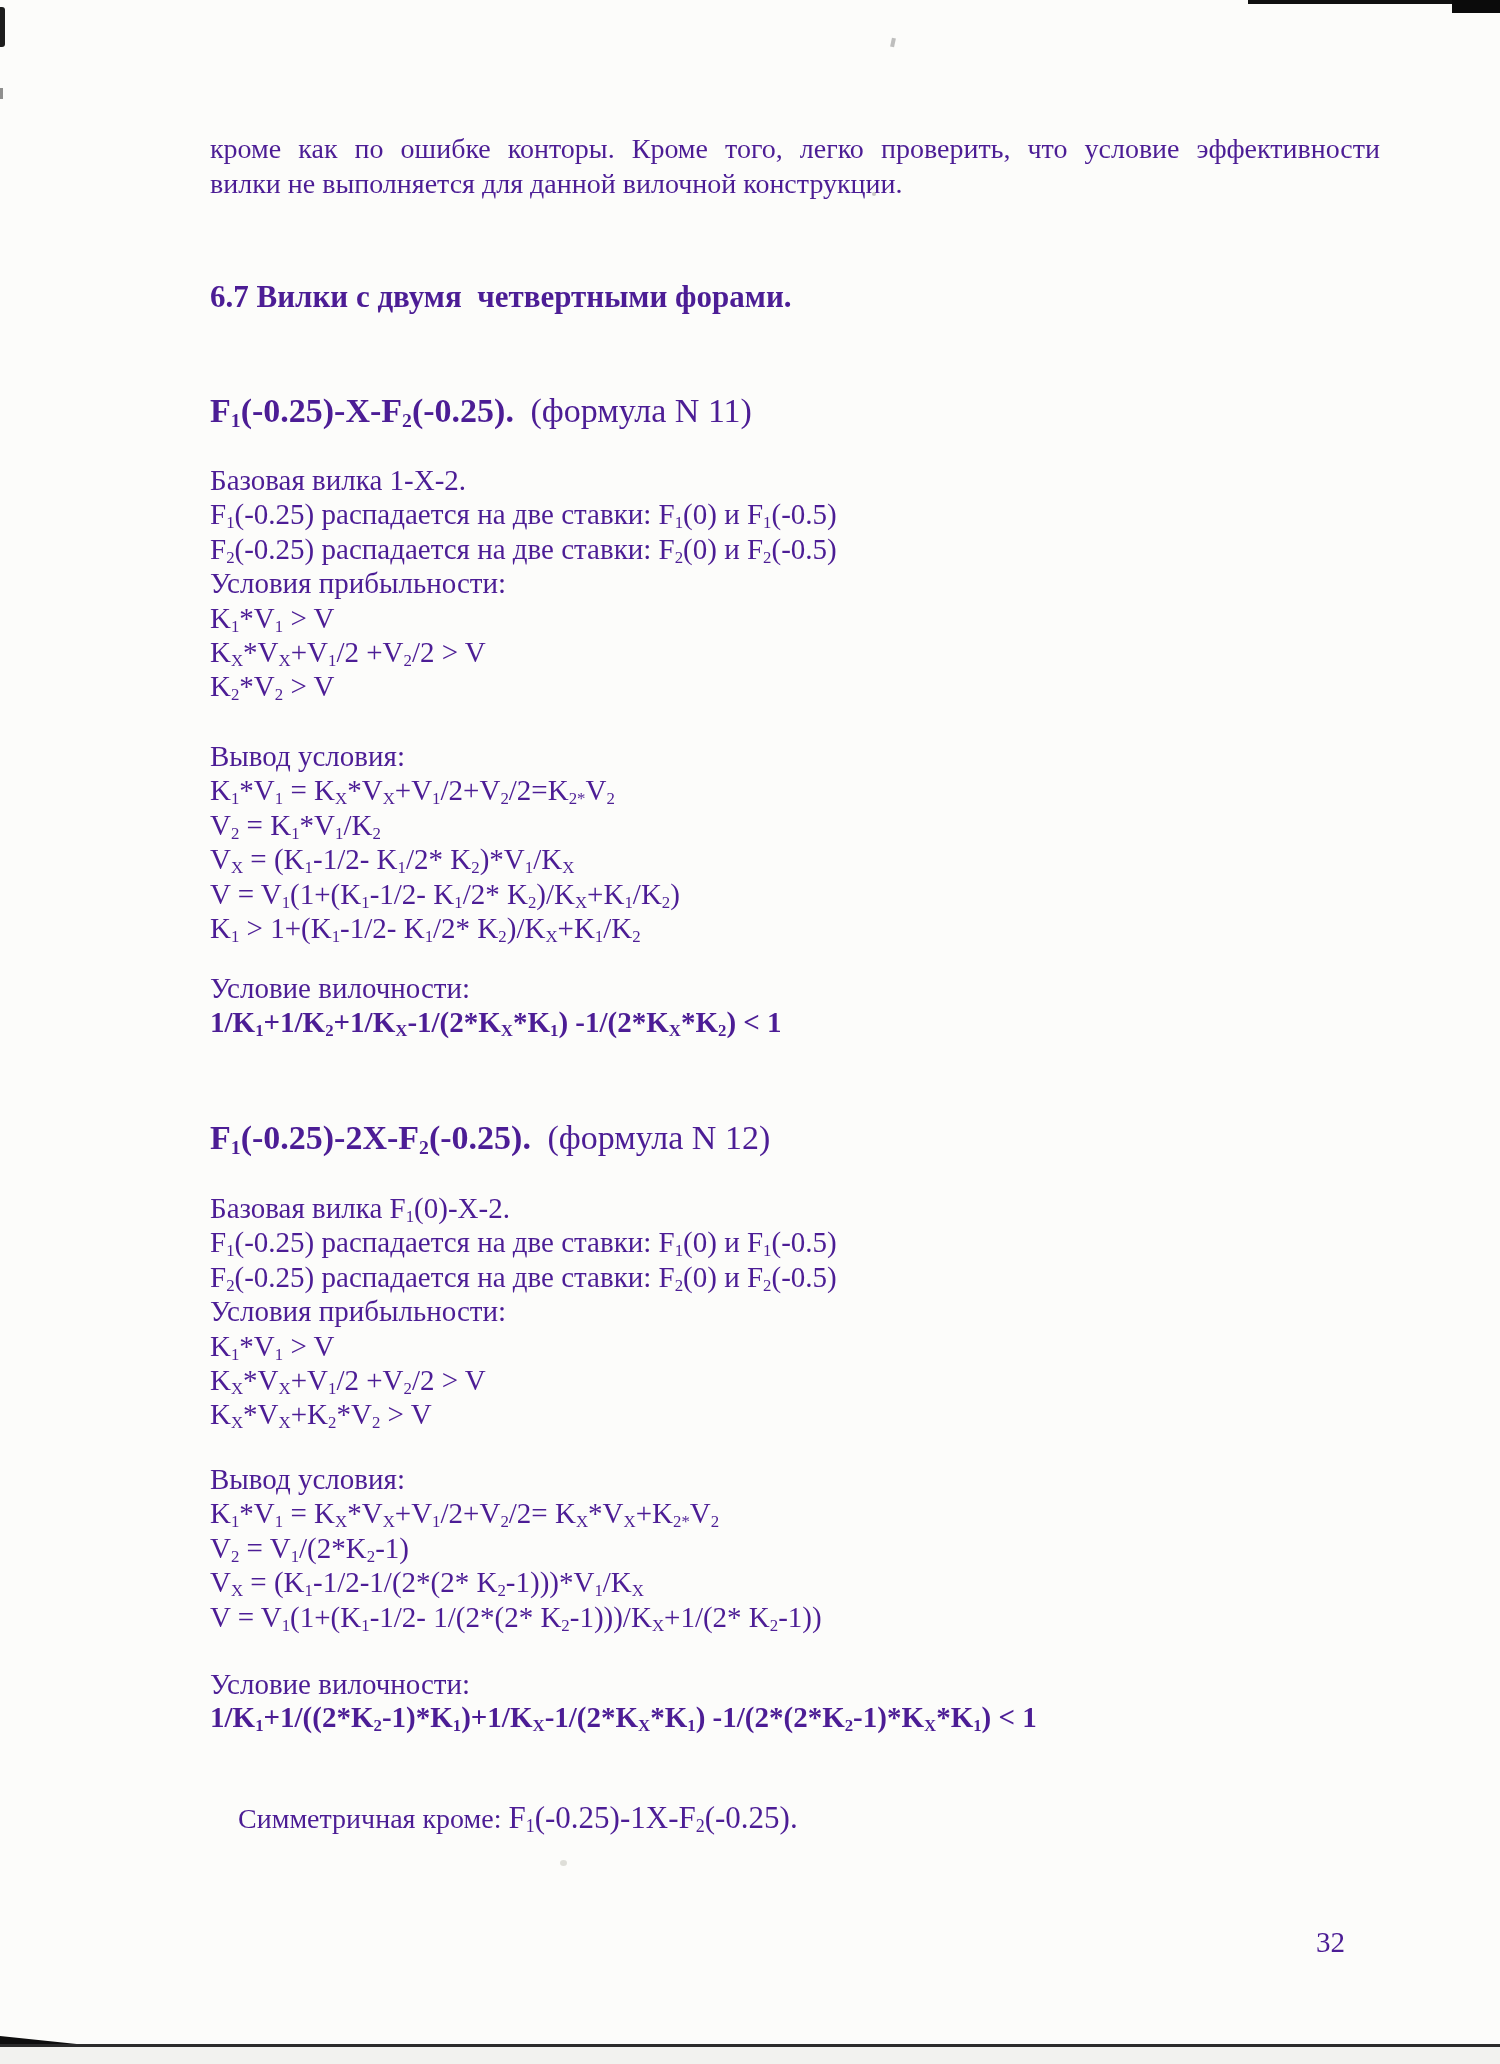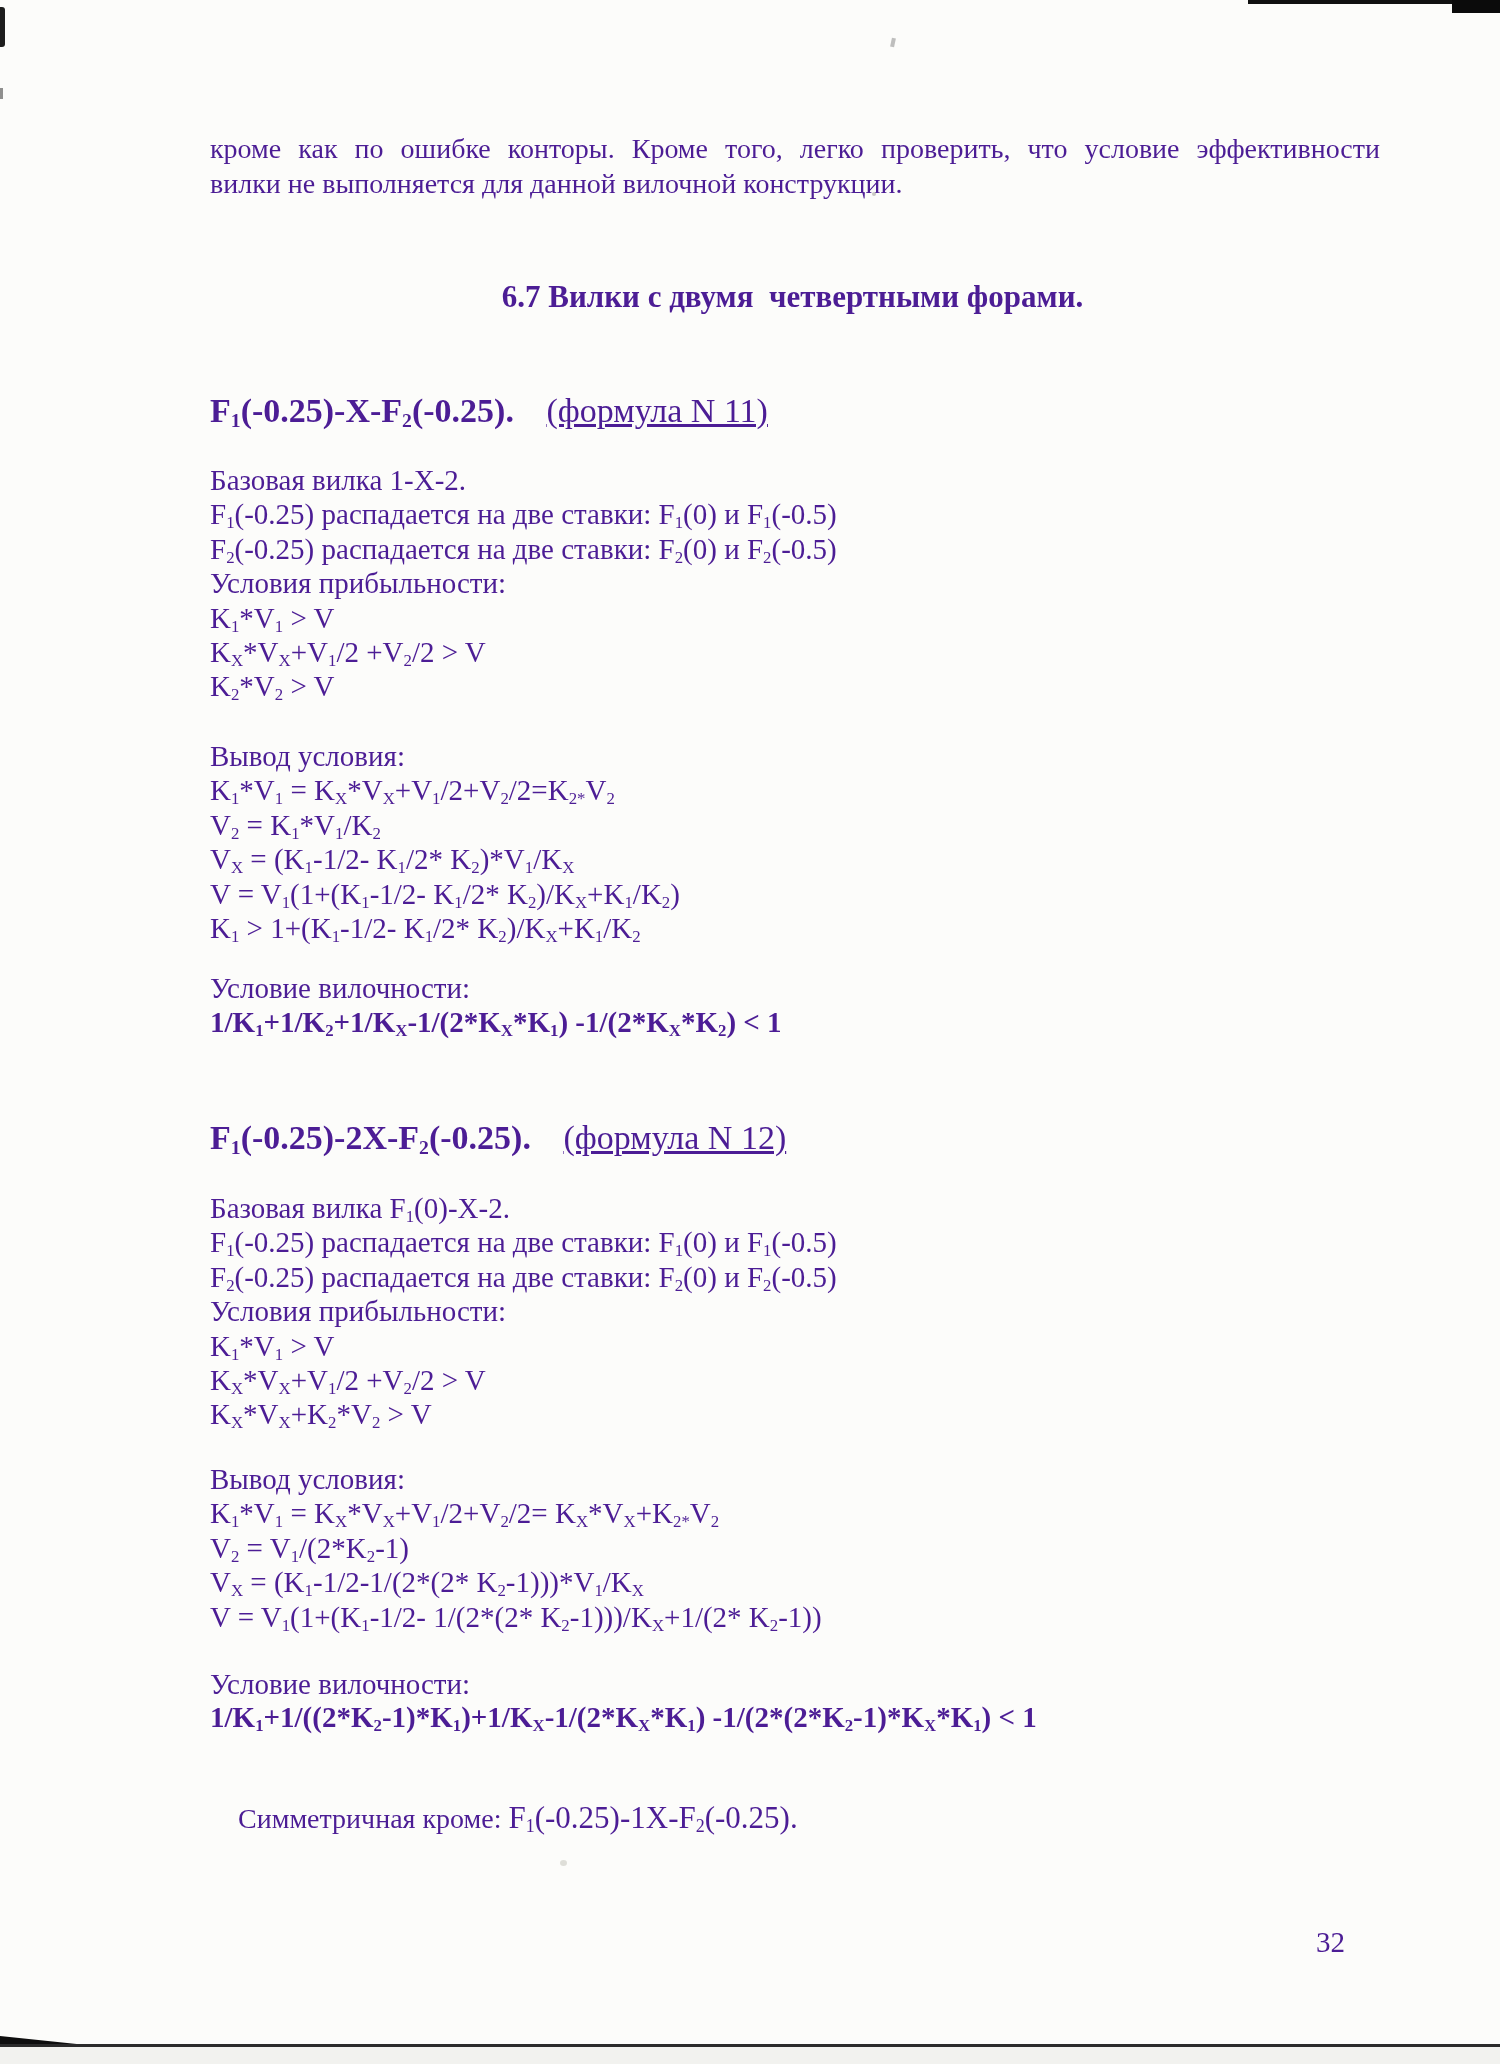--- a/index.html
+++ b/index.html
@@ -5,25 +5,25 @@
   html,body{margin:0;padding:0;background:#ffffff;}
   .page{
     position:relative;width:1500px;height:2064px;overflow:hidden;
     background:#fcfcfa;
     font-family:"Liberation Serif","DejaVu Serif",serif;
     color:#4c1d95;
   }
   .abs{position:absolute;}
   .intro{left:210px;top:131px;width:1170px;font-size:28px;line-height:35px;}
   .intro .l1{text-align:justify;text-align-last:justify;}
-  .section-title{left:210px;top:279px;width:1165px;text-align:center;
+  .section-title{left:210px;top:279px;width:1165px;text-align:left;
     font-size:31px;font-weight:bold;white-space:pre-wrap;}
   .fheading{left:210px;top:392px;font-size:34px;}
   .fheading .fh-bold{font-weight:bold;}
-  .fheading .fh-note{margin-left:24px;font-weight:normal;text-decoration:underline;}
+  .fheading .fh-note{margin-left:8px;font-weight:normal;}
   .fblock{left:210px;font-size:29px;line-height:34.4px;}
   .fline{white-space:pre;}
   .flabel{white-space:pre;}
   .fcond{left:210px;font-size:29px;font-weight:bold;white-space:pre;}
   sub{font-size:0.58em;vertical-align:-0.25em;line-height:0;}
   .sym{left:210px;top:1768px;font-size:28px;white-space:pre;}
   .sym .sym-formula{font-size:31px;}
   .pagenum{left:210px;top:1926px;width:1135px;text-align:right;font-size:29px;}
   
   .scan-top-thin{left:1248px;top:0;width:212px;height:4px;background:#101010;}

